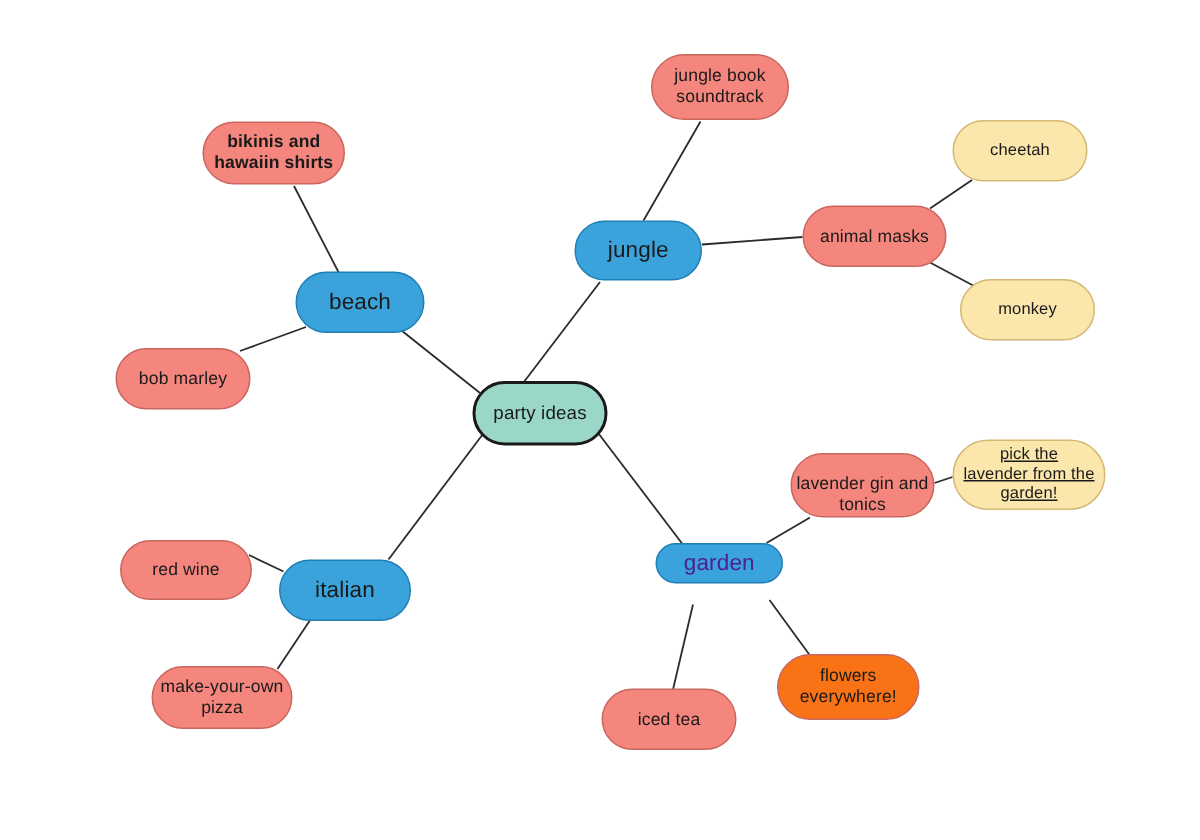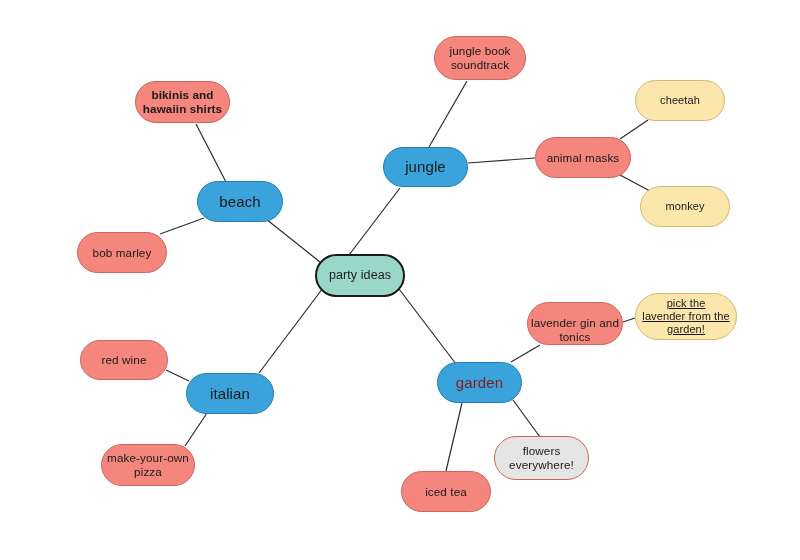--- a/index.html
+++ b/index.html
@@ -80,34 +80,34 @@
       <line x1="511" y1="362" x2="540" y2="345" stroke="#2b2b2b" stroke-width="1.2"></line>
       <line x1="513" y1="400" x2="540" y2="437" stroke="#2b2b2b" stroke-width="1.2"></line>
       <line x1="462" y1="403" x2="446" y2="471" stroke="#2b2b2b" stroke-width="1.2"></line>
       <line x1="623" y1="322" x2="635" y2="318" stroke="#2b2b2b" stroke-width="1.2"></line>
     </svg>
   <div id="node-layer">
       <div class="node node-root" style="left: 315px; top: 254px; width: 90px; height: 43px; border-radius: 21.5px; background: rgb(155, 215, 200); border-color: rgb(26, 26, 26); color: rgb(26, 26, 26);"><span>party ideas</span></div>
       <div class="node node-branch" style="left: 197px; top: 181px; width: 86px; height: 41px; border-radius: 20.5px; background: rgb(59, 163, 219); border-color: rgb(31, 127, 181); color: rgb(26, 26, 26);"><span>beach</span></div>
       <div class="node node-branch" style="left: 383px; top: 147px; width: 85px; height: 40px; border-radius: 20px; background: rgb(59, 163, 219); border-color: rgb(31, 127, 181); color: rgb(26, 26, 26);"><span>jungle</span></div>
       <div class="node node-branch" style="left: 186px; top: 373px; width: 88px; height: 41px; border-radius: 20.5px; background: rgb(59, 163, 219); border-color: rgb(31, 127, 181); color: rgb(26, 26, 26);"><span>italian</span></div>
-      <div class="node node-branch" style="left: 437px; top: 362px; width: 85px; height: 41px; border-radius: 20.5px; background: rgb(59, 163, 219); border-color: rgb(31, 127, 181); color: #7f1d1d;"><span>garden</span></div>
+      <div class="node node-branch" style="left: 437px; top: 362px; width: 85px; height: 27px; border-radius: 20.5px; background: rgb(59, 163, 219); border-color: rgb(31, 127, 181); color: #4c1d95;"><span>garden</span></div>
       <div class="node node-leaf" style="left: 135px; top: 81px; width: 95px; height: 42px; border-radius: 21px; background: rgb(244, 134, 125); border-color: rgb(201, 103, 95); color: rgb(26, 26, 26); font-weight: bold;"><span>bikinis and
 hawaiin shirts</span></div>
       <div class="node node-leaf" style="left: 77px; top: 232px; width: 90px; height: 41px; border-radius: 20.5px; background: rgb(244, 134, 125); border-color: rgb(201, 103, 95); color: rgb(26, 26, 26);"><span>bob marley</span></div>
       <div class="node node-leaf" style="left: 434px; top: 36px; width: 92px; height: 44px; border-radius: 22px; background: rgb(244, 134, 125); border-color: rgb(201, 103, 95); color: rgb(26, 26, 26);"><span>jungle book
 soundtrack</span></div>
       <div class="node node-leaf" style="left: 535px; top: 137px; width: 96px; height: 41px; border-radius: 20.5px; background: rgb(244, 134, 125); border-color: rgb(201, 103, 95); color: rgb(26, 26, 26); text-align: right;"><span>animal masks</span></div>
       <div class="node node-note" style="left: 635px; top: 80px; width: 90px; height: 41px; border-radius: 20.5px; background: rgb(251, 230, 171); border-color: rgb(212, 184, 115); color: rgb(26, 26, 26);"><span>cheetah</span></div>
       <div class="node node-note" style="left: 640px; top: 186px; width: 90px; height: 41px; border-radius: 20.5px; background: rgb(251, 230, 171); border-color: rgb(212, 184, 115); color: rgb(26, 26, 26);"><span>monkey</span></div>
-      <div class="node node-leaf" style="left: 80px; top: 340px; width: 88px; height: 40px; border-radius: 20px; background: rgb(244, 134, 125); border-color: rgb(201, 103, 95); color: rgb(26, 26, 26);"><span>red wine</span></div>
+      <div class="node node-leaf" style="left: 80px; top: 360px; width: 88px; height: 40px; border-radius: 20px; background: rgb(244, 134, 125); border-color: rgb(201, 103, 95); color: rgb(26, 26, 26);"><span>red wine</span></div>
       <div class="node node-leaf" style="left: 101px; top: 444px; width: 94px; height: 42px; border-radius: 21px; background: rgb(244, 134, 125); border-color: rgb(201, 103, 95); color: rgb(26, 26, 26);"><span>make-your-own
 pizza</span></div>
       <div class="node node-leaf" style="left: 527px; top: 302px; width: 96px; height: 43px; border-radius: 21.5px; background: rgb(244, 134, 125); border-color: rgb(201, 103, 95); color: rgb(26, 26, 26); align-items: flex-end;"><span>lavender gin and
 tonics</span></div>
       <div class="node node-note" style="left: 635px; top: 293px; width: 102px; height: 47px; border-radius: 23.5px; background: rgb(251, 230, 171); border-color: rgb(212, 184, 115); color: rgb(26, 26, 26); text-decoration: underline;"><span>pick the
 lavender from the
 garden!</span></div>
-      <div class="node node-leaf" style="left: 494px; top: 436px; width: 95px; height: 44px; border-radius: 22px; background: #e5e5e5; border-color: rgb(201, 103, 95); color: rgb(26, 26, 26);"><span>flowers
+      <div class="node node-leaf" style="left: 518px; top: 436px; width: 95px; height: 44px; border-radius: 22px; background: #f97316; border-color: rgb(201, 103, 95); color: rgb(26, 26, 26);"><span>flowers
 everywhere!</span></div>
-      <div class="node node-leaf" style="left: 401px; top: 471px; width: 90px; height: 41px; border-radius: 20.5px; background: rgb(244, 134, 125); border-color: rgb(201, 103, 95); color: rgb(26, 26, 26); text-align: center;"><span>iced tea</span></div>
+      <div class="node node-leaf" style="left: 401px; top: 459px; width: 90px; height: 41px; border-radius: 20.5px; background: rgb(244, 134, 125); border-color: rgb(201, 103, 95); color: rgb(26, 26, 26); text-align: center;"><span>iced tea</span></div>
     </div>
 </div>
 
 </body></html>

